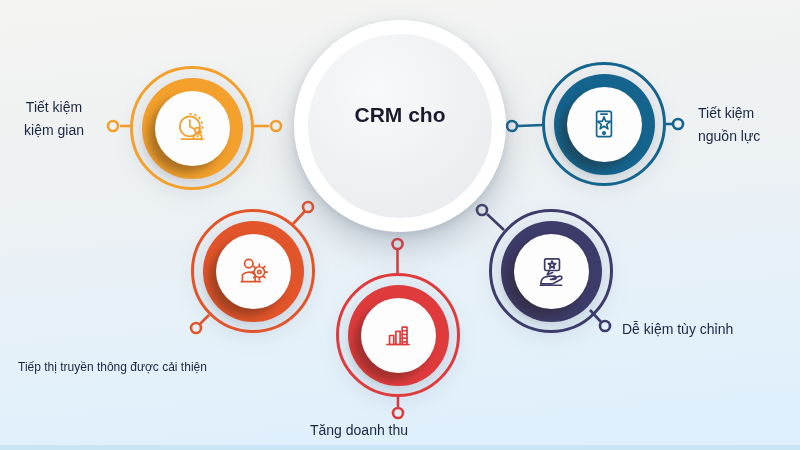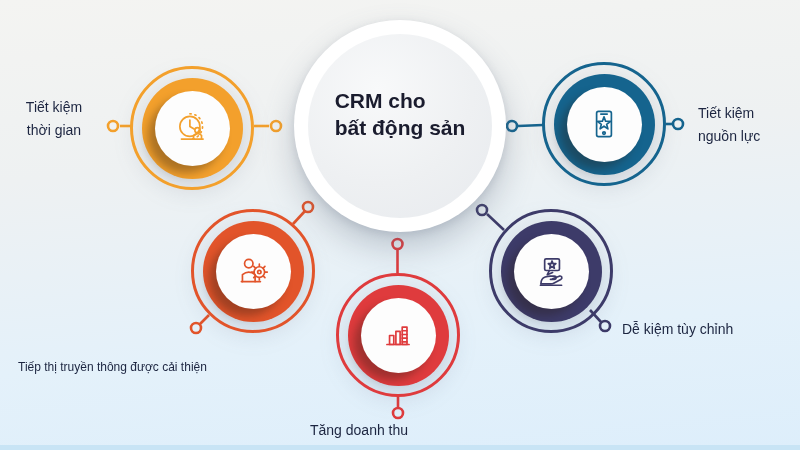--- a/index.html
+++ b/index.html
@@ -99,21 +99,20 @@
     <line class="conn conn-4" x1="504" y1="230" x2="487" y2="214"></line>
     <circle class="conn conn-4" cx="482" cy="210" r="5"></circle>
     <line class="conn conn-4" x1="590" y1="310" x2="601" y2="322"></line>
     <circle class="conn conn-4" cx="605" cy="326" r="5"></circle>
   </svg>
 
   <div class="center-node">
     <div class="center-inner">
       <div class="center-title">
         <span>CRM cho</span>
-        <span>bất động sản</span>
       </div>
     </div>
   </div>
 
   <div class="sat sat-0" style="--c: #F3A02C;">
     <div class="ring">
       <div class="disc">
         <svg class="icon" width="38" height="38" viewBox="0 0 36 36">
           <path d="M16 4.5 a12 12 0 0 1 0 24" stroke-dasharray="1.2 3.6"></path>
           <circle cx="16" cy="16.5" r="9.5"></circle>
@@ -178,21 +177,21 @@
           <path d="M8.5 30 q0 -5 4 -6.3 q2.5 -0.8 5 -0.8 h3.5 q1.8 0 1.8 1.5 q0 1.5 -1.8 1.5 h-3.5"></path>
           <path d="M19.5 25.4 l6.3 -2.5 q1.8 -0.6 2.4 0.9 q0.5 1.4 -1 2.2 l-6.2 3.3 q-1.6 0.9 -3.4 0.9 h-9"></path>
           <path d="M8 31.5 H28"></path>
         </svg>
       </div>
     </div>
   </div>
 
   <div class="label label-0">
     <span>Tiết kiệm</span>
-    <span>thời gian</span>
+    <span>kiệm gian</span>
   </div>
   <div class="label label-1">
     <span>Tiết kiệm</span>
     <span>nguồn lực</span>
   </div>
   <div class="label label-2">
     <span>Tiếp thị truyền thông được cải thiện</span>
   </div>
   <div class="label label-3">
     <span>Tăng doanh thu</span>

